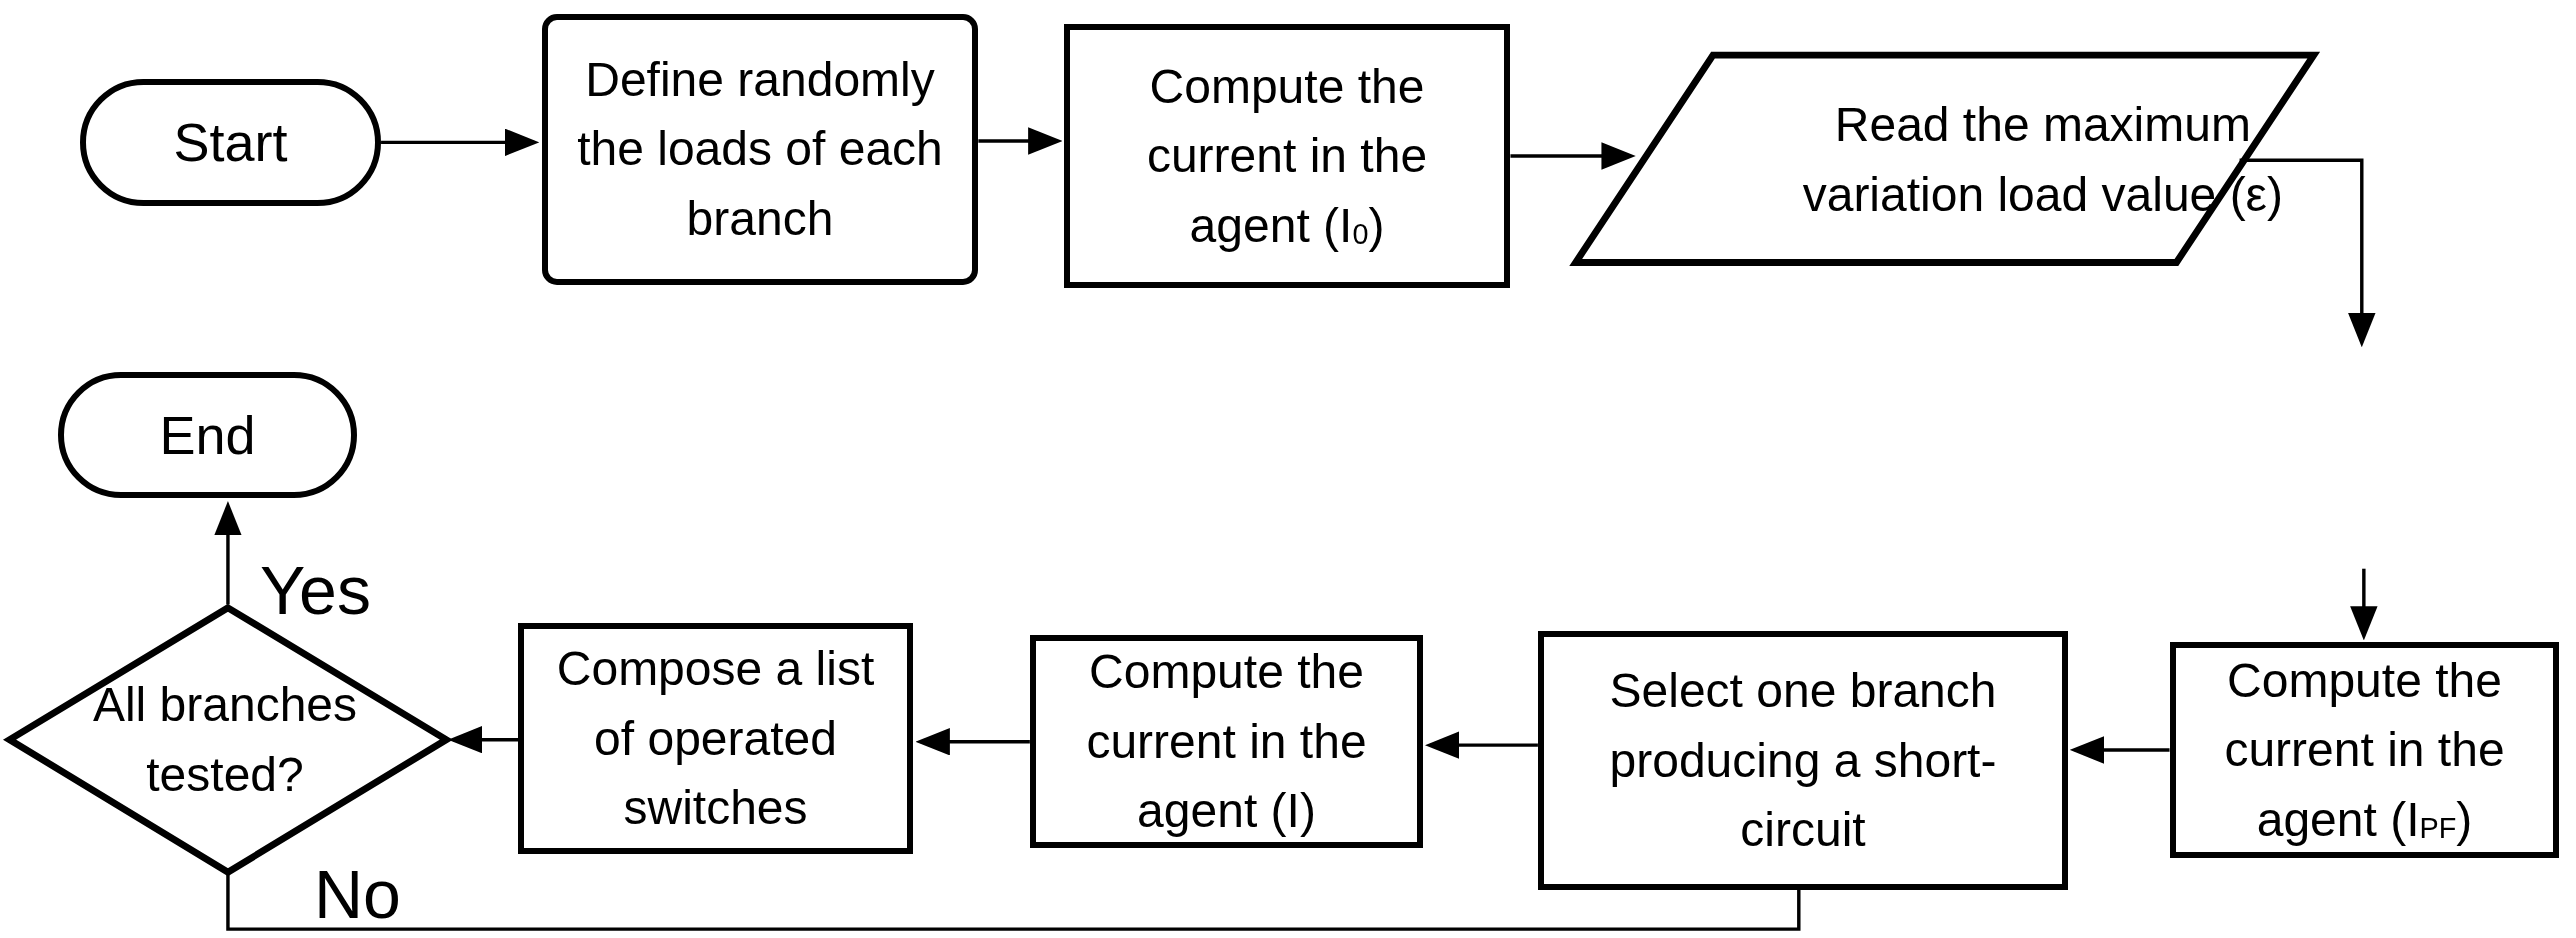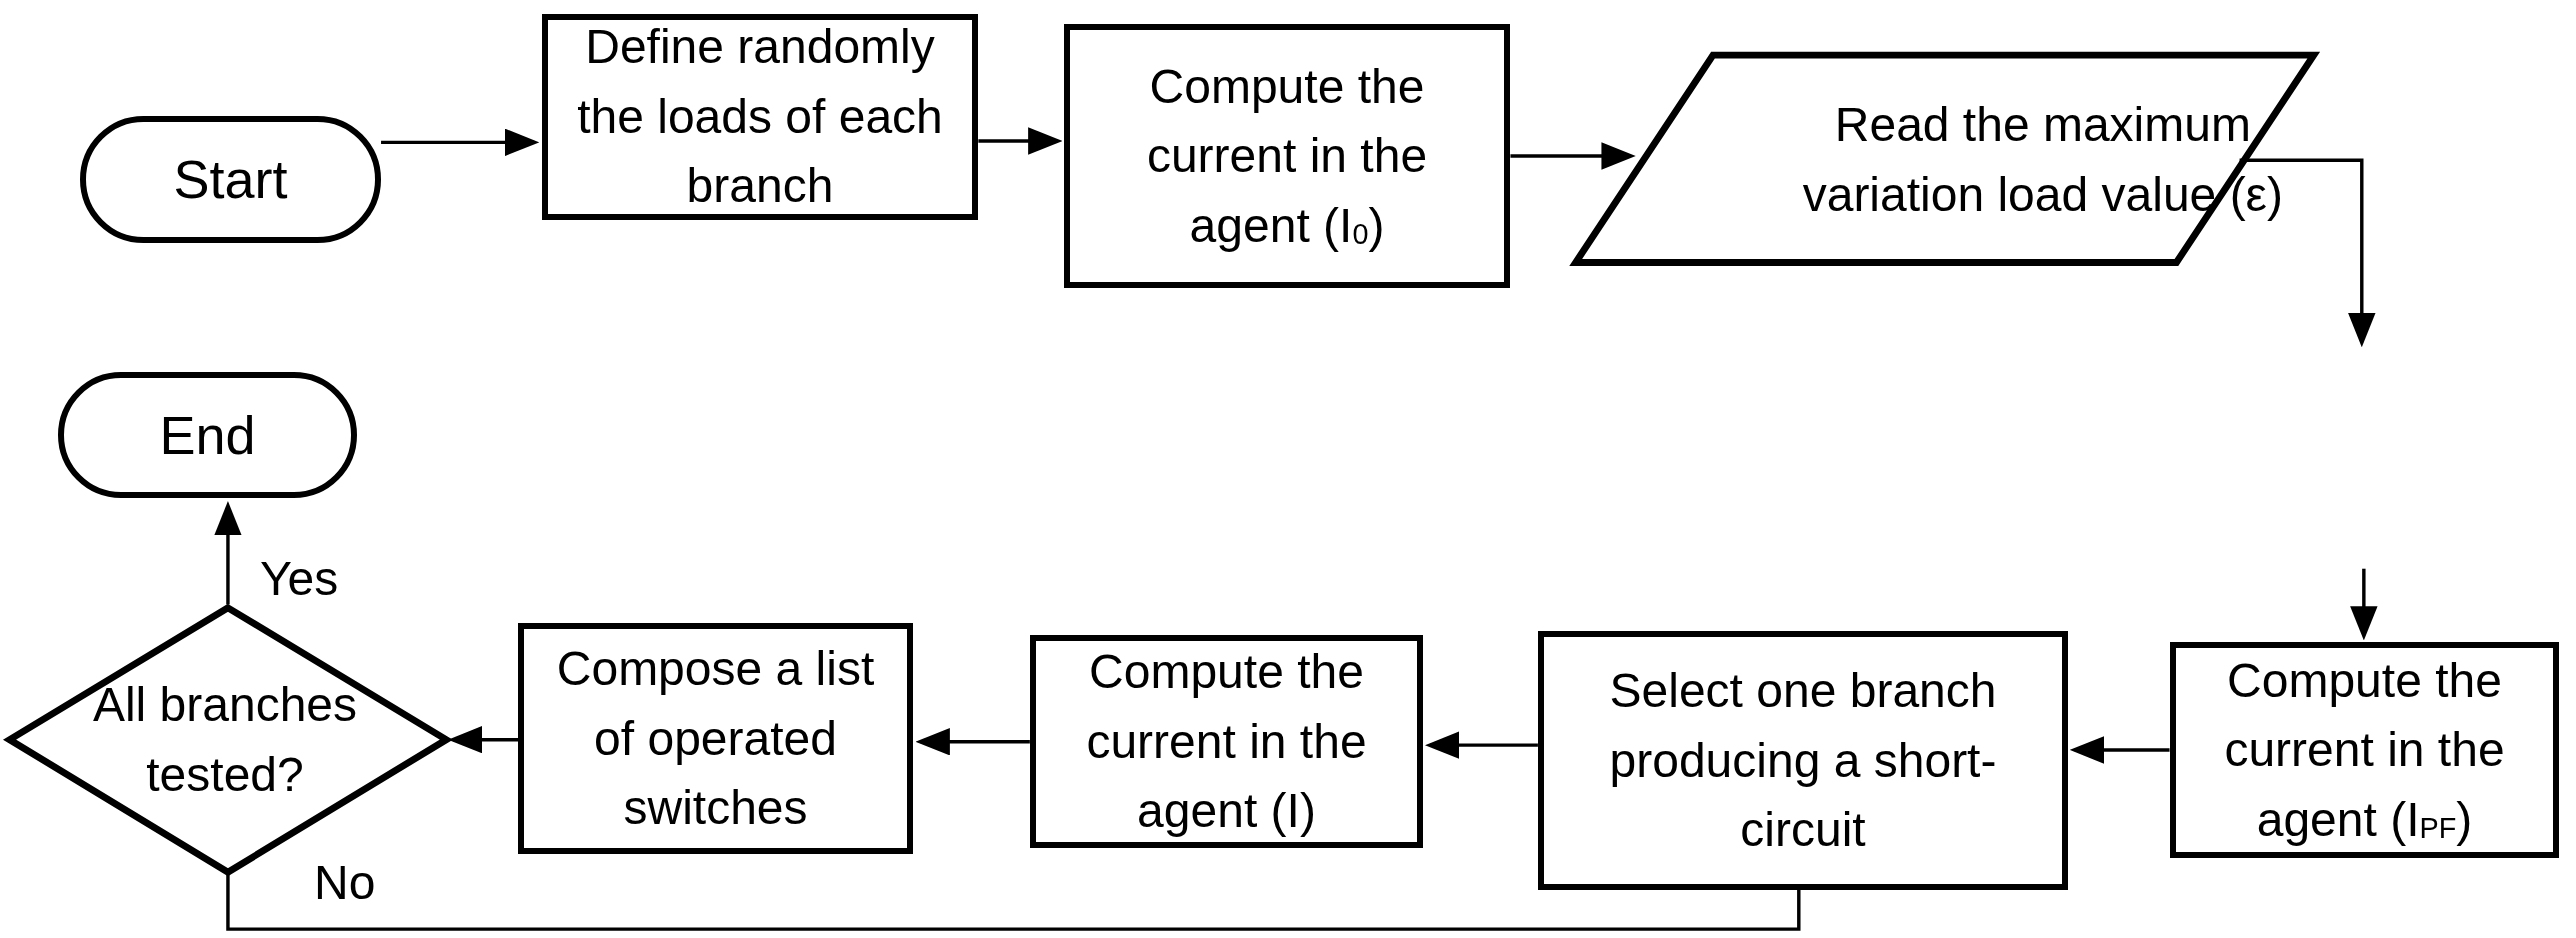--- a/index.html
+++ b/index.html
@@ -52,21 +52,21 @@
   .terminator .label {
     font-size: 54px;
     line-height: 1.2;
   }
   .sub {
     font-size: 0.6em;
     vertical-align: -0.07em;
   }
   .free-label {
     position: absolute;
-    font-size: 48px;
+    font-size: 68px;
     line-height: 1.1;
   }
 </style>
 </head>
 <body>
 
 <div class="canvas">
 
   <svg class="layer" viewBox="0 0 3752 1367">
     <defs>
@@ -85,25 +85,25 @@
     <polyline points="3262,233 3440,233 3440,498" fill="none" stroke="#000000" stroke-width="5" marker-end="url(#arrow)"></polyline>
     <line x1="3443" y1="828" x2="3443" y2="925" stroke="#000000" stroke-width="5" marker-end="url(#arrow)"></line>
     <line x1="3160" y1="1092" x2="3022" y2="1092" stroke="#000000" stroke-width="5" marker-end="url(#arrow)"></line>
     <line x1="2240" y1="1085" x2="2083" y2="1085" stroke="#000000" stroke-width="5" marker-end="url(#arrow)"></line>
     <line x1="1500" y1="1080" x2="1341" y2="1080" stroke="#000000" stroke-width="5" marker-end="url(#arrow)"></line>
     <line x1="755" y1="1077" x2="660" y2="1077" stroke="#000000" stroke-width="5" marker-end="url(#arrow)"></line>
     <line x1="332" y1="880" x2="332" y2="737" stroke="#000000" stroke-width="5" marker-end="url(#arrow)"></line>
     <polyline points="332,1270 332,1353 2620,1353 2620,1245" fill="none" stroke="#000000" stroke-width="5" marker-end="url(#arrow)"></polyline>
   </svg>
 
-  <div class="node terminator" style="left:80px; top:79px; width:301px; height:127px;margin-top:37px;">
+  <div class="node terminator" style="left:80px; top:79px; width:301px; height:127px;">
     <div class="label">Start</div>
   </div>
 
-  <div class="node" style="left:542px; top:13.7px; width:436px; height:206px;">
+  <div class="node" style="left:542px; top:13.7px; width:436px; height:271px;border-radius:15px;">
     <div class="label">Define randomly
 the loads of each
 branch</div>
   </div>
 
   <div class="node" style="left:1064px; top:24px; width:446px; height:264px;">
     <div class="label"><span>Compute the
 current in the
 agent (I</span><span class="sub">0</span><span>)</span></div>
   </div>

